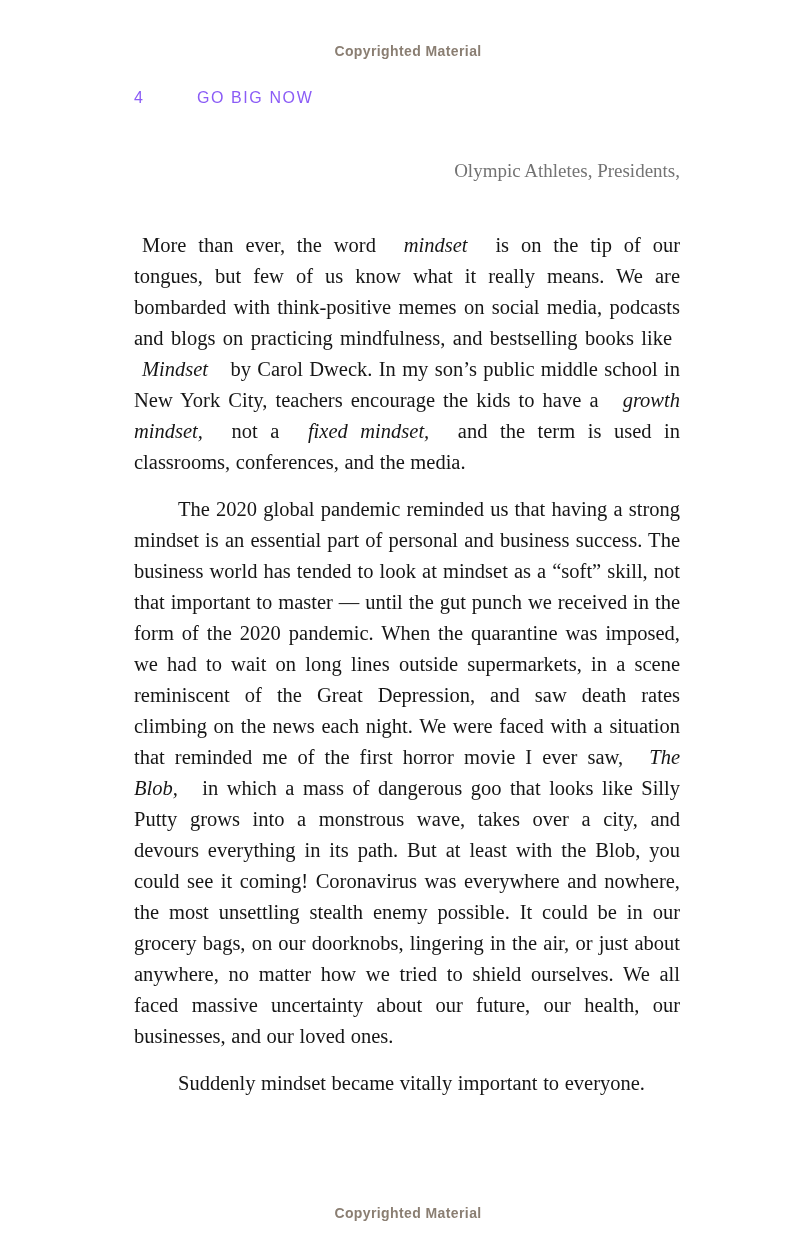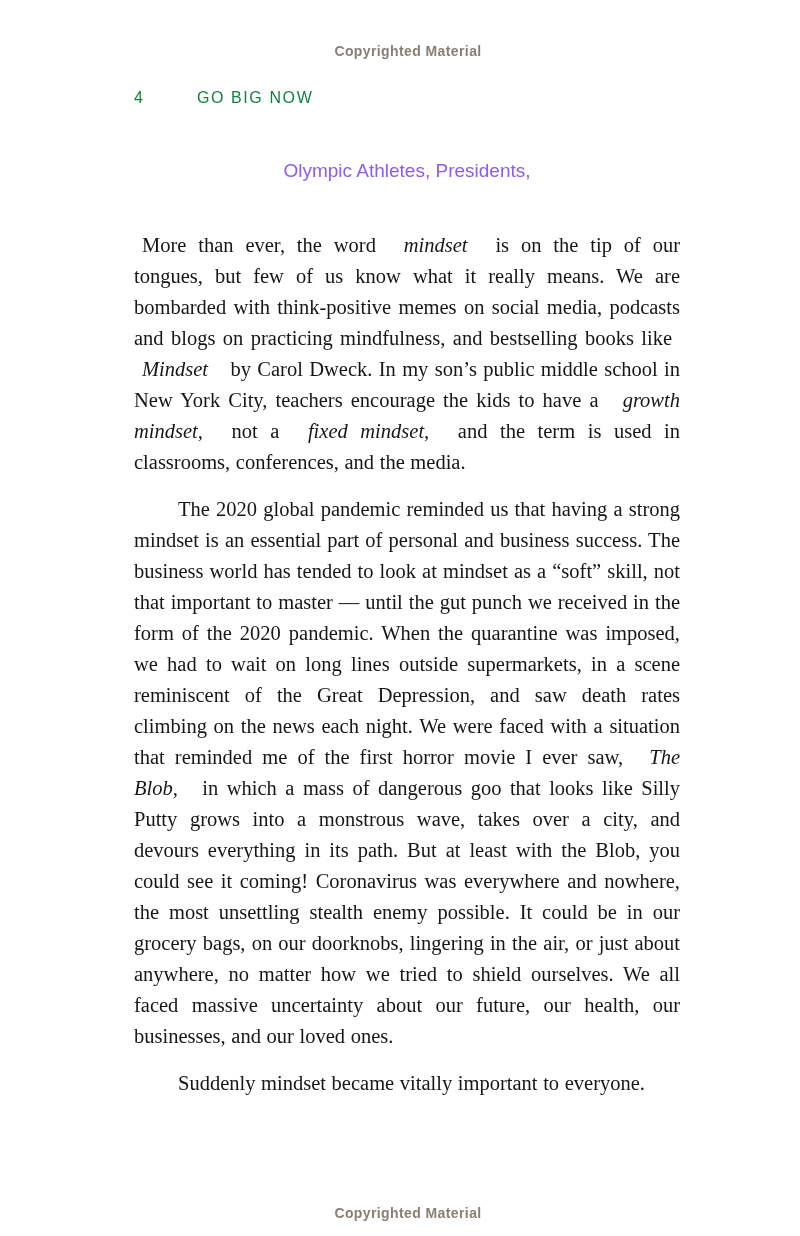--- a/index.html
+++ b/index.html
@@ -30,38 +30,38 @@
   }
   .copyright.top { top: 27px; }
   .copyright.bottom { top: 1189px; }
   .running-head {
     position: absolute;
     top: 65px;
     left: 110px;
     font-family: "Liberation Sans", sans-serif;
     font-size: 16px;
     letter-spacing: 1.6px;
-    color: #15803d;
+    color: #8b5cf6;
   }
   .running-head .page-num {
     display: inline-block;
     margin-right: 38px;
     letter-spacing: 0;
   }
   .section-heading {
     position: absolute;
     top: 141px;
     left: 110px;
     width: 578px;
-    text-align: center;
-    font-family: Liberation Sans, sans-serif;
+    text-align: right;
+    font-family: Liberation Serif, serif;
     font-weight: normal;
     font-size: 19px;
     line-height: 28px;
-    color: #8b5cf6;
+    color: #737373;
   }
   .body-text {
     position: absolute;
     top: 206px;
     left: 110px;
     width: 578px;
     font-size: 20.5px;
     line-height: 31px;
     text-align: justify;
     hyphens: auto;

